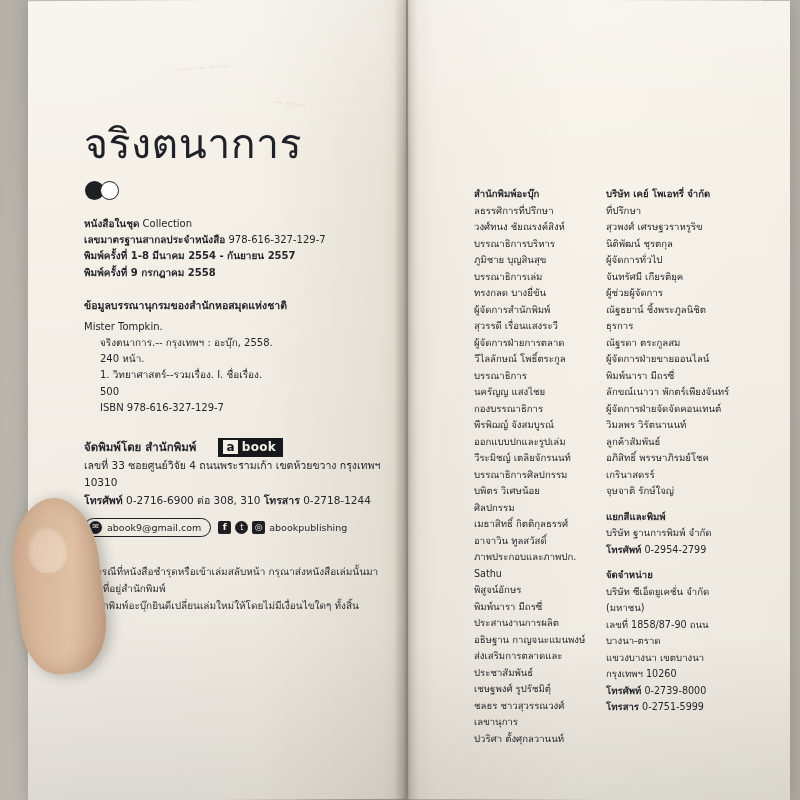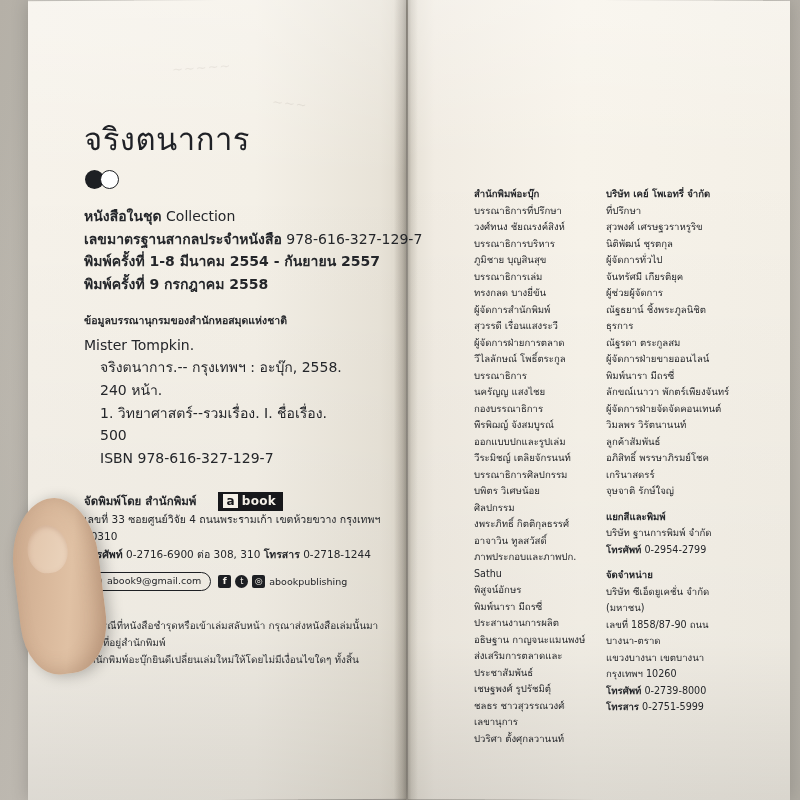--- a/index.html
+++ b/index.html
@@ -117,21 +117,21 @@
 
   
   .left-content {
     position: absolute;
     left: 62px;
     top: 122px;
     width: 300px;
     color: #24262a;
   }
   .title {
-    font-size: 31px;
+    font-size: 41px;
     line-height: 1.1;
     letter-spacing: 0.5px;
     color: #1f2126;
     margin: 0 0 14px 0;
     font-weight: 400;
   }
   .logo-mark {
     width: 34px;
     height: 19px;
     margin: 8px 0 16px 1px;
@@ -146,26 +146,26 @@
     background: #1d1f23;
   }
   .logo-mark .c1 { left: 0; }
   .logo-mark .c2 {
     left: 15px;
     background: #fff;
     border: 1.6px solid #1d1f23;
     box-sizing: border-box;
   }
 
-  .meta-block { font-size: 14px; line-height: 1.62; margin-bottom: 16px; }
+  .meta-block { font-size: 10px; line-height: 1.62; margin-bottom: 16px; }
   .meta-block .row { white-space: nowrap; }
   .b { font-weight: bold; }
 
   .sec-head { font-weight: bold; font-size: 10.5px; margin: 10px 0 5px 0; }
-  .cip { font-size: 14px; line-height: 1.62; }
+  .cip { font-size: 10px; line-height: 1.62; }
   .cip .ind1 { padding-left: 16px; }
 
   .pub-block { margin-top: 22px; font-size: 10.5px; line-height: 1.66; }
   .pub-line1 { display: flex; align-items: center; gap: 22px; font-weight: bold; font-size: 11.5px; }
   .abook-logo {
     display: inline-flex;
     align-items: center;
     background: #17181b;
     color: #f4f0e7;
     font-size: 12px;
@@ -316,40 +316,40 @@
       <div class="footnote">
         <div>ในกรณีที่หนังสือชำรุดหรือเข้าเล่มสลับหน้า กรุณาส่งหนังสือเล่มนั้นมาตามที่อยู่สำนักพิมพ์</div>
         <div>สำนักพิมพ์อะบุ๊กยินดีเปลี่ยนเล่มใหม่ให้โดยไม่มีเงื่อนไขใดๆ ทั้งสิ้น</div>
       </div>
     </div>
 
     <div class="right-content">
 
       <div class="col">
         <div class="h">สำนักพิมพ์อะบุ๊ก</div>
-        <div>บรรณาธิการที่ปรึกษา</div>
+        <div>ลธรรศิการที่ปรึกษา</div>
         <div>วงศ์ทนง ชัยณรงค์สิงห์</div>
         <div>บรรณาธิการบริหาร</div>
         <div>ภูมิชาย บุญสินสุข</div>
         <div>บรรณาธิการเล่ม</div>
         <div>ทรงกลด บางยี่ขัน</div>
         <div>ผู้จัดการสำนักพิมพ์</div>
         <div>สุวรรดี เรื่อนแสงระวี</div>
         <div>ผู้จัดการฝ่ายการตลาด</div>
         <div>วีไลลักษณ์ โพธิ์ตระกูล</div>
         <div>บรรณาธิการ</div>
         <div>นครัญญ แสงไชย</div>
         <div>กองบรรณาธิการ</div>
         <div>พีรพิฌญ์ จังสมบูรณ์</div>
         <div>ออกแบบปกและรูปเล่ม</div>
         <div>วีระมิชญ์ เตลิยจักรนนท์</div>
         <div>บรรณาธิการศิลปกรรม</div>
         <div>บพิตร วิเศษน้อย</div>
         <div>ศิลปกรรม</div>
-        <div>งพระภิทธิ์ กิตติกุลธรรศ์</div>
+        <div>เมธาสิทธิ์ กิตติกุลธรรศ์</div>
         <div>อาจาวิน ทูลสวัสดิ์</div>
         <div>ภาพประกอบและภาพปก.</div>
         <div>Sathu</div>
         <div>พิสูจน์อักษร</div>
         <div>พิมพ์นารา มีถรซี่</div>
         <div>ประสานงานการผลิต</div>
         <div>อธิษฐาน กาญจนะแมนพงษ์</div>
         <div>ส่งเสริมการตลาดและประชาสัมพันธ์</div>
         <div>เชษฐพงศ์ รูปรัชมิตุ์</div>
         <div>ชลธร ชาวสุวรรณวงศ์</div>

